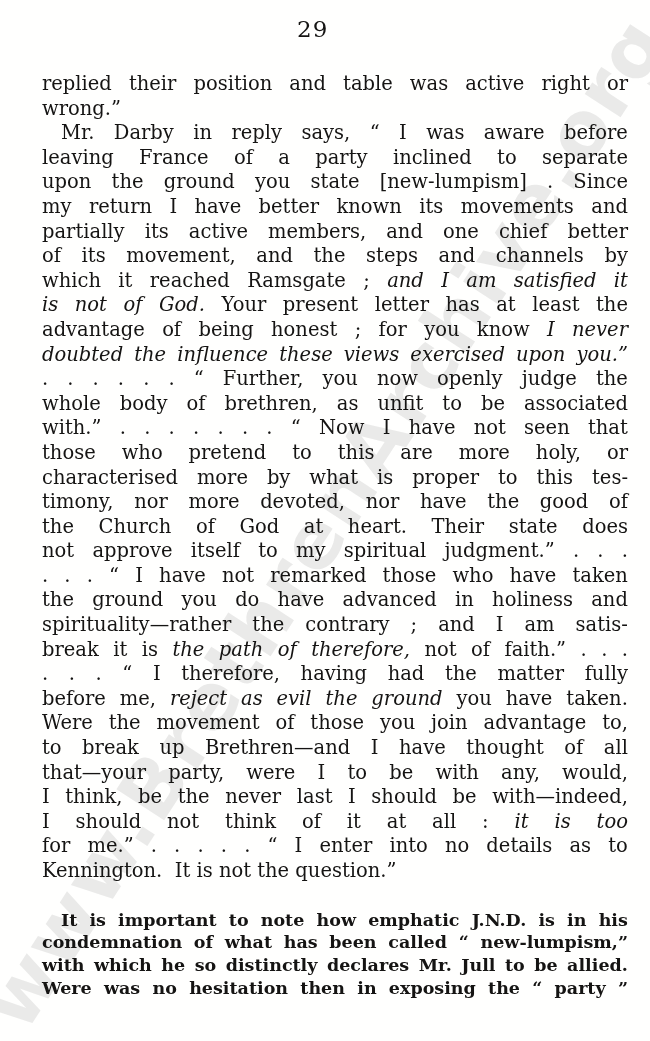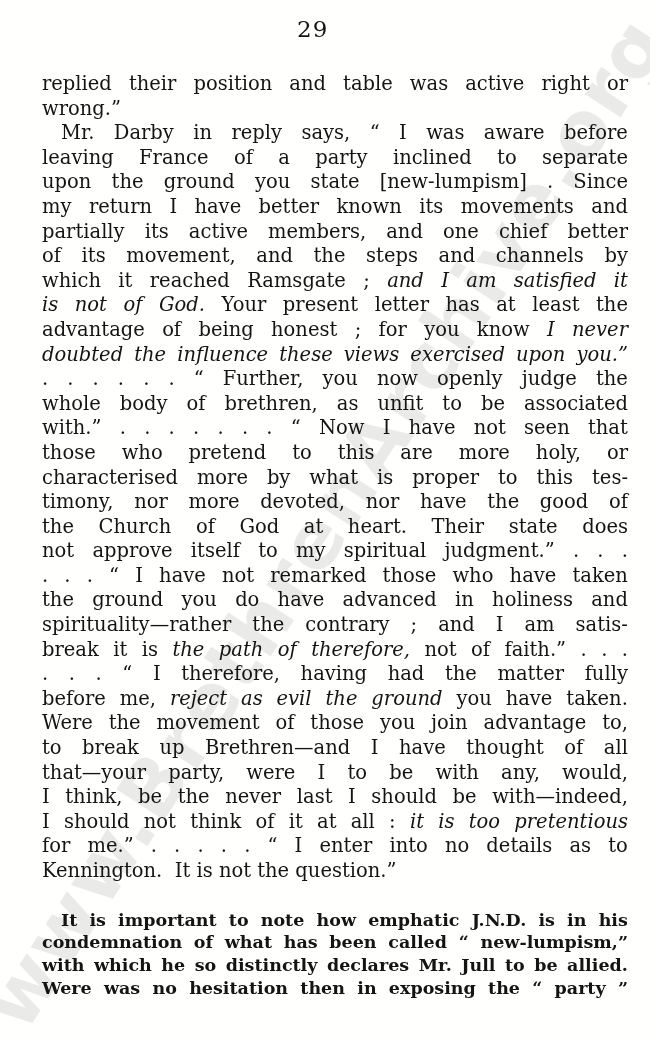--- a/index.html
+++ b/index.html
@@ -442,21 +442,20 @@
           <span>not</span>
           <span>think</span>
           <span>of</span>
           <span>it</span>
           <span>at</span>
           <span>all</span>
           <span>:</span>
           <span class="it">it</span>
           <span class="it">is</span>
           <span class="it">too</span>
-          <span class="it">pretentious</span>
         </div>
         <div class="ln">
           <span>for</span>
           <span>me.”</span>
           <span>.</span>
           <span>.</span>
           <span>.</span>
           <span>.</span>
           <span>.</span>
           <span>“</span>

